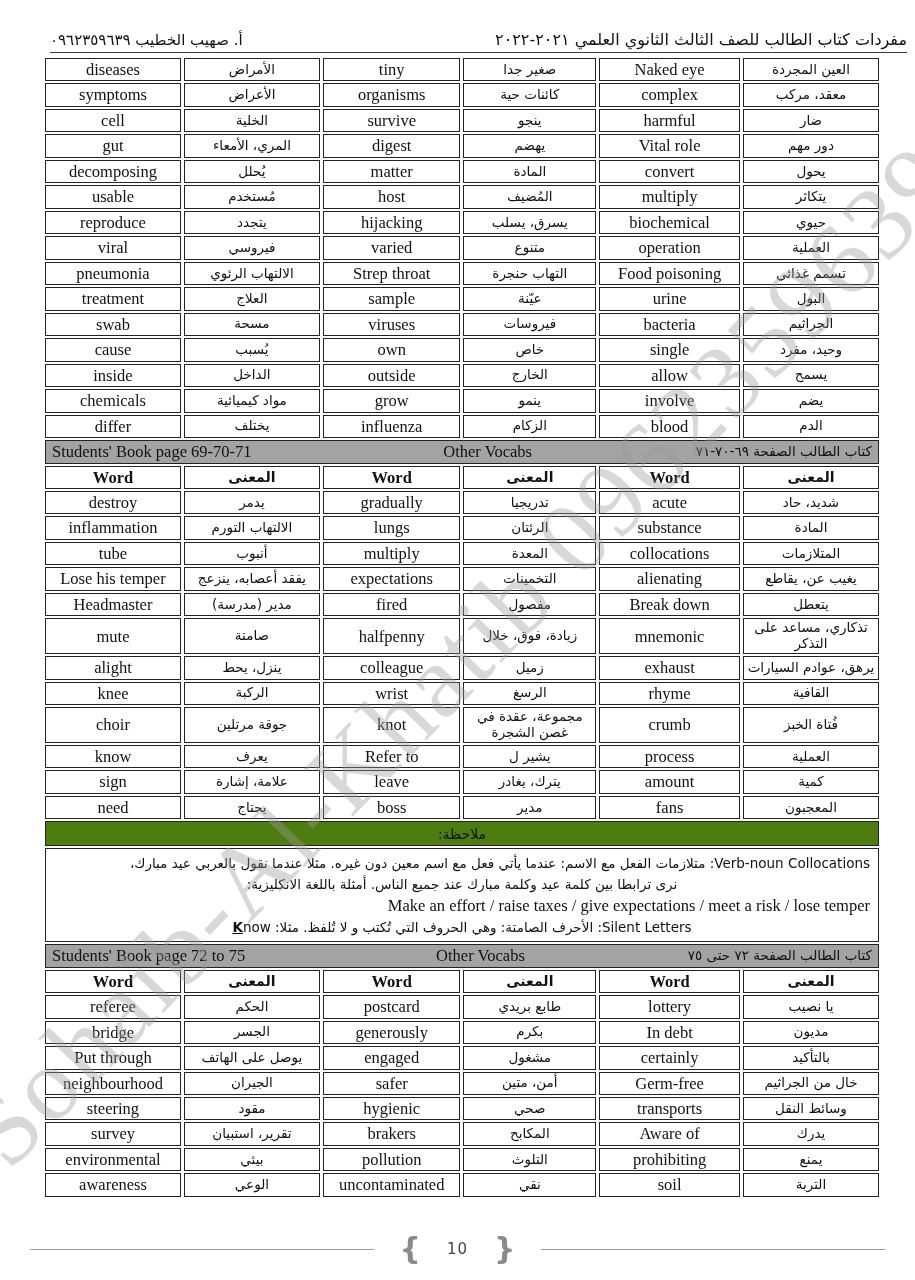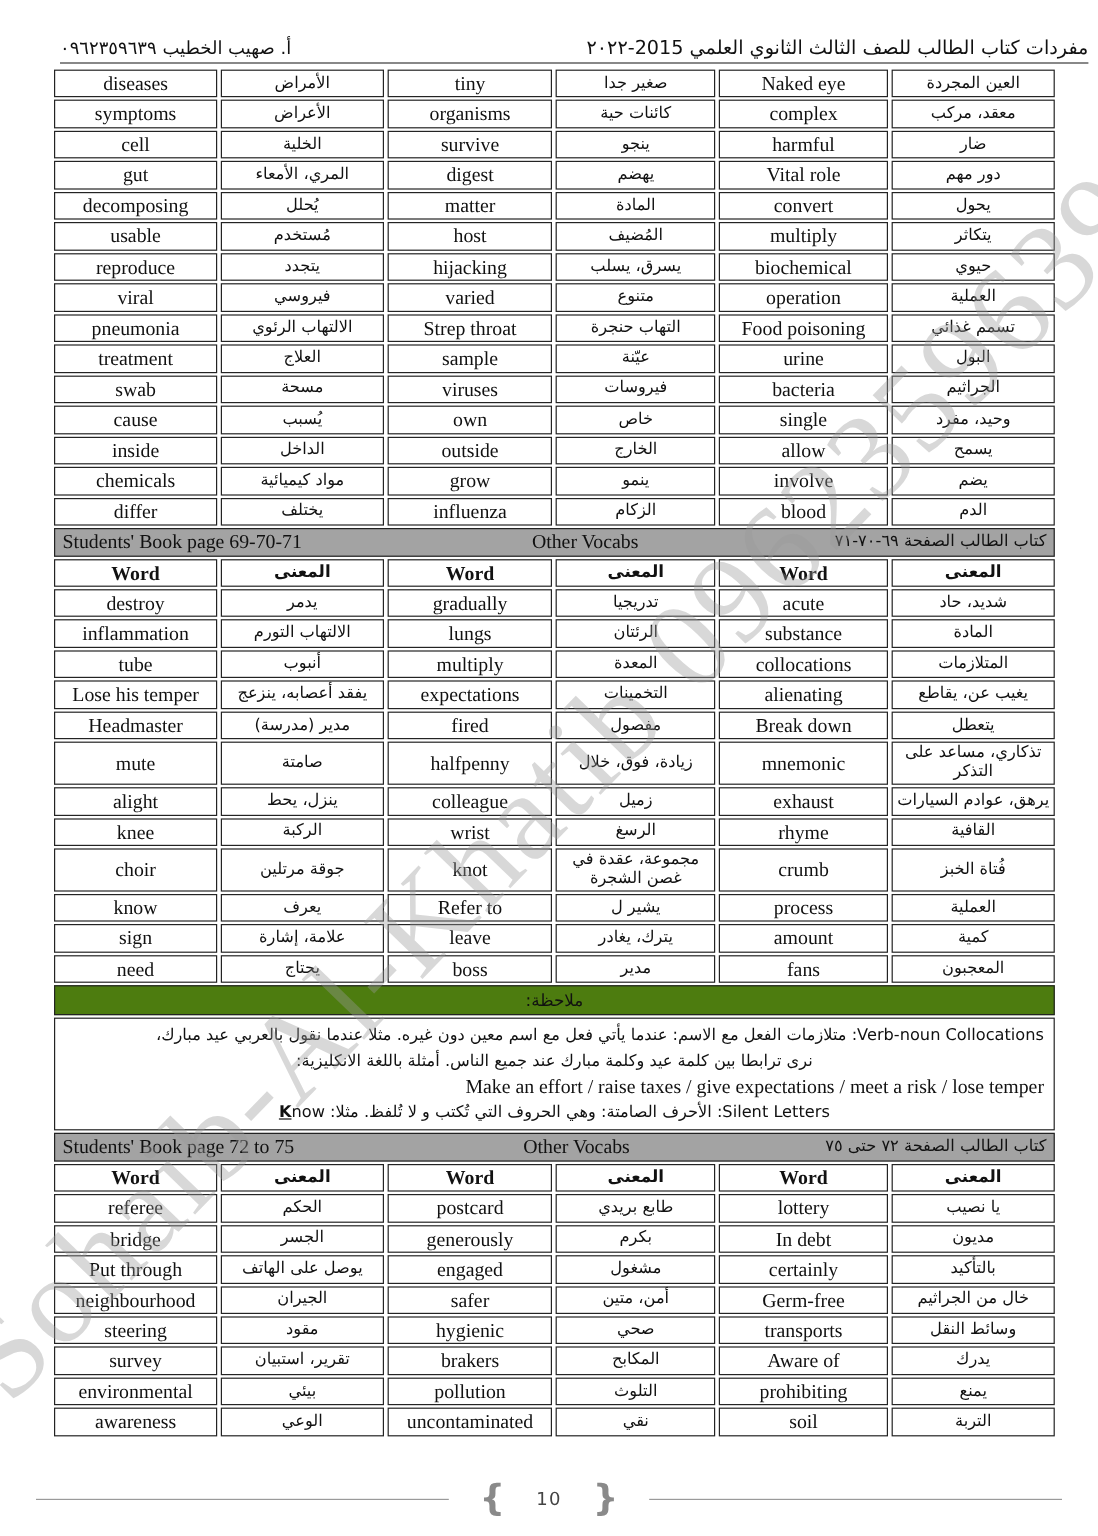--- a/index.html
+++ b/index.html
@@ -65,21 +65,21 @@
     color:#9a9a9a;opacity:0.38;z-index:6;pointer-events:none;
     font-family:"Liberation Serif",serif;
   }
 </style>
 </head>
 <body>
 
 <div class="page">
 
   <div class="topbar">
-    <span class="title">مفردات كتاب الطالب للصف الثالث الثانوي العلمي 2015-٢٠٢٢</span>
+    <span class="title">مفردات كتاب الطالب للصف الثالث الثانوي العلمي ٢٠٢١-٢٠٢٢</span>
     <span class="author">أ. صهيب الخطيب ٠٩٦٢٣٥٩٦٣٩</span>
   </div>
 
   <table class="vocab">
     <colgroup>
       <col style="width:16.6%">
         <col style="width:16.6%">
         <col style="width:16.8%">
       <col style="width:16.2%">
         <col style="width:17.2%">

